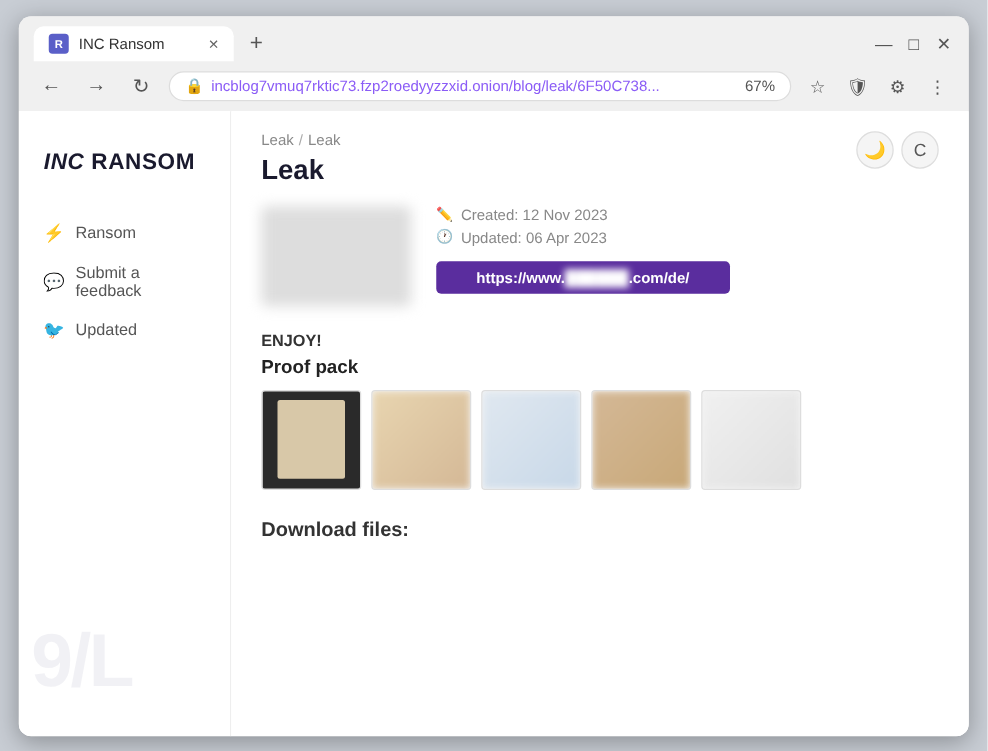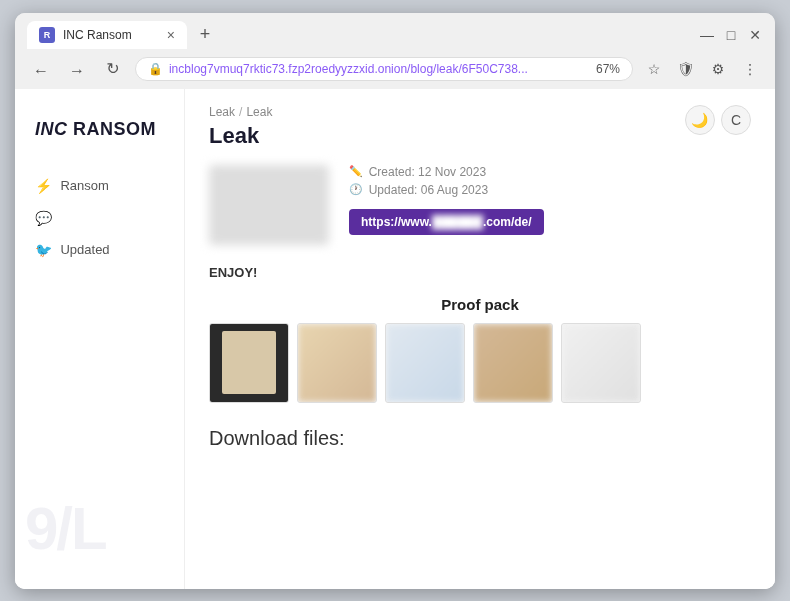--- a/index.html
+++ b/index.html
@@ -279,44 +279,43 @@
       display: flex;
       align-items: center;
       gap: 6px;
       margin-bottom: 4px;
     }
     .meta-icon { font-size: 11px; }
     .leak-url-btn {
       display: inline-block;
       background: #5a2d9e;
       color: white;
-      padding: 6px 12px;
+      padding: 6px 32px;
       border-radius: 4px;
       font-size: 12px;
       font-weight: 600;
       cursor: pointer;
       margin-top: 8px;
       text-decoration: none;
     }
     .url-blurred {
       filter: blur(3px);
       display: inline;
     }
     .enjoy-text {
       font-size: 13px;
       color: #333;
-      margin-bottom: 16px;
+      margin-bottom: 5px;
       font-weight: 600;
     }
     .proof-pack-title {
       font-size: 15px;
       font-weight: 600;
       color: #222;
       margin-bottom: 10px;
-      text-align: center;
     }
     .proof-images {
       display: flex;
       gap: 8px;
       margin-bottom: 24px;
     }
     .proof-img {
       width: 80px;
       height: 80px;
       border: 1px solid #ddd;
@@ -360,23 +359,23 @@
       height: 100%;
       filter: blur(3px);
     }
     .doc-white {
       background: linear-gradient(135deg, #f0f0f0, #e0e0e0);
       width: 100%;
       height: 100%;
       filter: blur(3px);
     }
     .download-section {
-      font-size: 20px;
+      font-size: 16px;
       color: #333;
-      font-weight: 400;
+      font-weight: 700;
     }
   </style>
 </head>
 <body>
 
 <div class="browser-window">
 
   <div class="title-bar">
     <div class="tab-bar">
       <div class="tab">
@@ -421,20 +420,21 @@
           <span>RANSOM</span>
         </div>
       </div>
       <ul class="sidebar-nav">
         <li>
           <span class="nav-icon-svg">⚡</span>
           <span>Ransom</span>
         </li>
         <li>
           <span class="nav-icon-svg">💬</span>
+          <span>Submit a feedback</span>
         </li>
         <li>
           <span class="nav-icon-svg">🐦</span>
           <span>Updated</span>
         </li>
       </ul>
       <div class="watermark">9/L</div>
     </div>
 
     <div class="main-content">
@@ -454,21 +454,21 @@
 
       <div class="leak-header">
         <div class="leak-image-placeholder"></div>
         <div class="leak-meta">
           <div class="meta-row">
             <span class="meta-icon">✏️</span>
             <span>Created: 12 Nov 2023</span>
           </div>
           <div class="meta-row">
             <span class="meta-icon">🕐</span>
-            <span>Updated: 06 Aug 2023</span>
+            <span>Updated: 06 Apr 2023</span>
           </div>
           <a class="leak-url-btn" href="#">
             <span>https://www.</span><span class="url-blurred">██████</span><span>.com/de/</span>
           </a>
         </div>
       </div>
 
       <div class="enjoy-text">ENJOY!</div>
 
       <div class="proof-pack-title">Proof pack</div>

